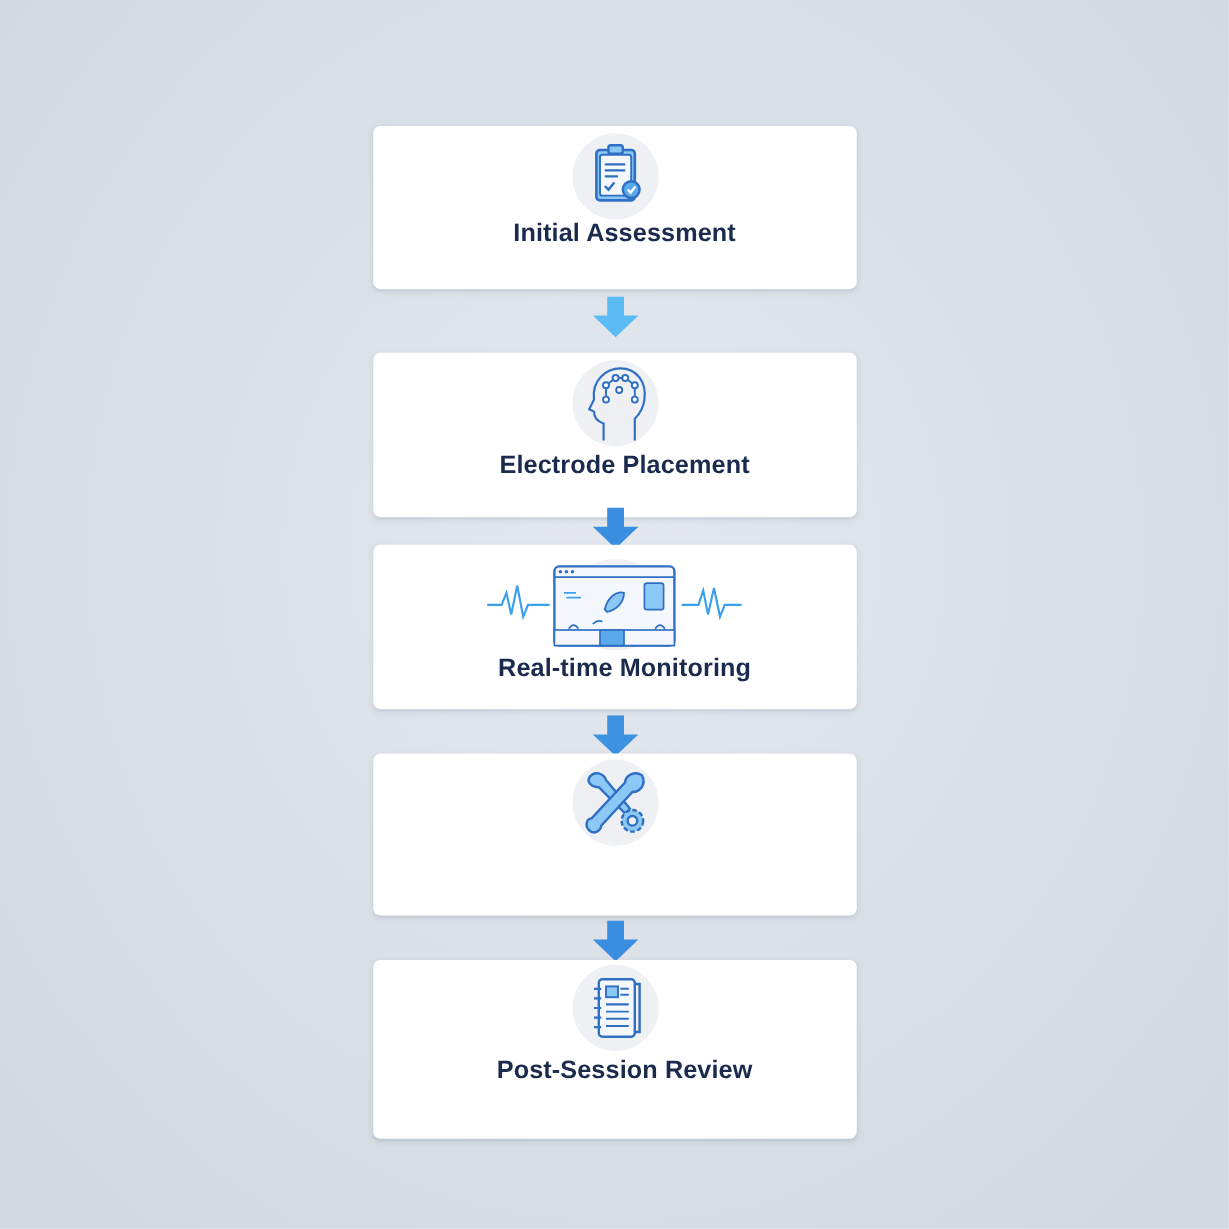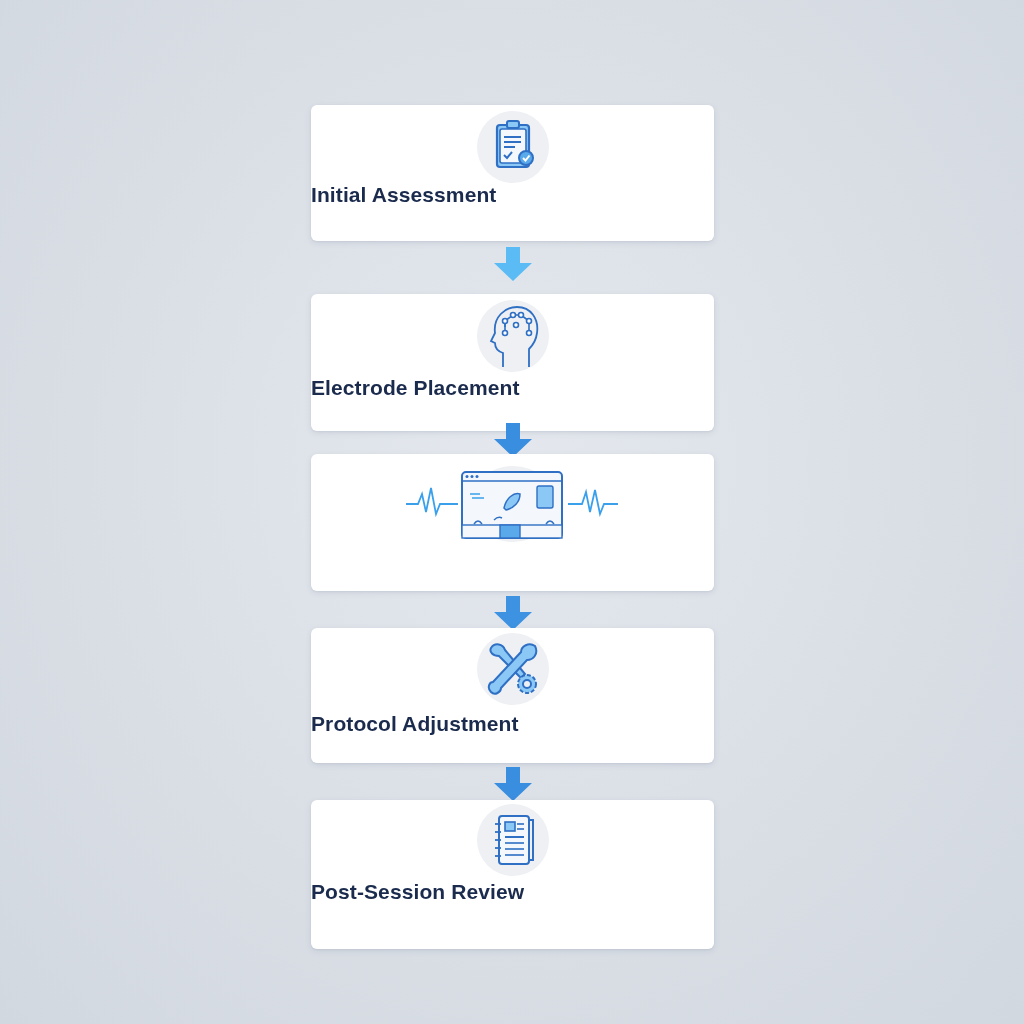--- a/index.html
+++ b/index.html
@@ -15,21 +15,21 @@
     background: #ffffff; border-radius: 6px;
     box-shadow: 0 2px 6px rgba(60,80,110,0.10), 0 1px 2px rgba(60,80,110,0.08);
   }
   .icon-wrap {
     position: absolute; left: 50%; transform: translateX(-50%);
     width: 72px; height: 72px; border-radius: 50%;
     background: #eef0f3;
     display: flex; align-items: center; justify-content: center;
   }
   .card-label {
-    position: absolute; left: 0; right: 0; text-align: left;
+    position: absolute; left: 16px; right: 0; text-align: center;
     font-size: 21px; font-weight: bold; color: #1b2b4d; letter-spacing: 0.1px;
   }
   .arrow { position: absolute; left: 50%; transform: translateX(-50%); width: 50px; height: 40px; }
 </style>
 </head>
 <body>
 
 <div class="flow">
 
   <div class="card" style="top:0; height:136px;">
@@ -92,38 +92,38 @@
         <circle cx="73" cy="14.5" r="1.5" fill="#2f6fc4"></circle>
         <rect x="58" y="63" width="100" height="13" fill="#f4f8fc" stroke="#2f6fc4" stroke-width="1.4"></rect>
         <rect x="96" y="63" width="20" height="13" fill="#5aa9ea" stroke="#2f6fc4" stroke-width="1.4"></rect>
         <rect x="133" y="24" width="16" height="22" rx="2" fill="#8cc8f5" stroke="#2f6fc4" stroke-width="1.4"></rect>
         <path d="M100,46 C102,36 110,30 116,32 C116,40 110,46 102,48 Z" fill="#8cc8f5" stroke="#2f6fc4" stroke-width="1.5"></path>
         <path d="M66,32 L76,32 M68,36 L80,36" stroke="#3aa0ec" stroke-width="1.4"></path>
         <path d="M90,58 Q94,54 98,56" fill="none" stroke="#2f6fc4" stroke-width="1.4"></path>
         <path d="M70,62 Q74,56 78,62 M142,62 Q146,56 150,62" fill="none" stroke="#2f6fc4" stroke-width="1.4"></path>
       </svg>
     </div>
+    <div class="card-label" style="top:91px;">Real-time Monitoring</div>
   </div>
 
   <div class="arrow" style="top:491px;">
     <svg width="50" height="36" viewBox="0 0 50 36">
         <polygon points="18,0 32,0 32,16 44,16 25,34 6,16 18,16" fill="#3d93e2"></polygon>
       </svg>
   </div>
 
   <div class="card" style="top:523px; height:135px;">
     <div class="icon-wrap" style="top:5px;">
       <svg width="64" height="62" viewBox="0 0 64 62">
         <path d="M10,10 C14,4 22,6 24,12 L44,36 L40,40 L18,18 C12,18 8,14 10,10 Z" fill="#8cc8f5" stroke="#2f6fc4" stroke-width="2"></path>
         <path d="M54,8 C48,4 40,8 40,14 L12,44 C8,44 6,50 10,54 C14,58 20,54 20,50 L46,22 C52,22 58,16 54,8 Z" fill="#8cc8f5" stroke="#2f6fc4" stroke-width="2"></path>
         <circle cx="46" cy="46" r="9" fill="#8cc8f5" stroke="#2f6fc4" stroke-width="2" stroke-dasharray="4 2"></circle>
         <circle cx="46" cy="46" r="4" fill="#eef0f3" stroke="#2f6fc4" stroke-width="2"></circle>
       </svg>
     </div>
-    <div class="card-label" style="top:84px;">Protocol Adjustment</div>
   </div>
 
   <div class="arrow" style="top:662px;">
     <svg width="50" height="36" viewBox="0 0 50 36">
         <polygon points="18,0 32,0 32,16 44,16 25,34 6,16 18,16" fill="#3a8ee0"></polygon>
       </svg>
   </div>
 
   <div class="card" style="top:695px; height:149px;">
     <div class="icon-wrap" style="top:4px;">

